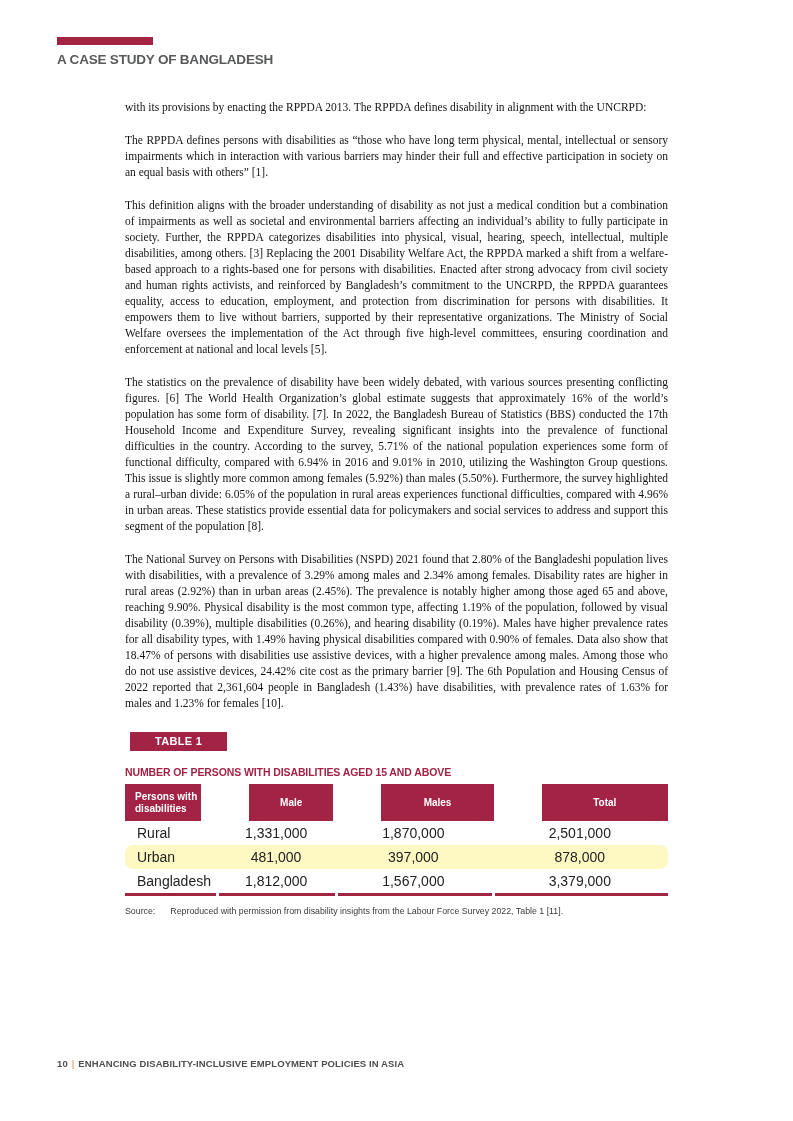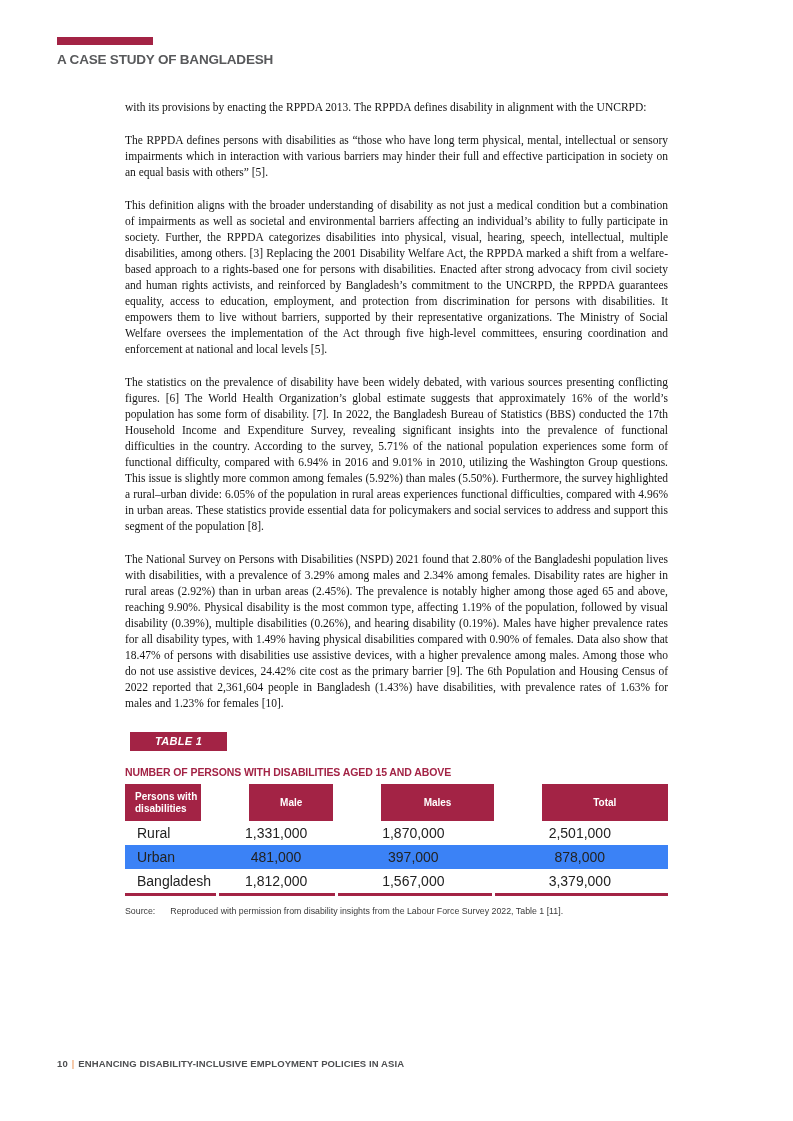--- a/index.html
+++ b/index.html
@@ -42,21 +42,20 @@
     height: 19px;
     line-height: 19px;
     text-align: center;
     background: #A32345;
     color: #ffffff;
     font-family: "Liberation Sans", sans-serif;
     font-weight: bold;
     font-size: 11px;
     letter-spacing: 0.3px;
     margin: 4px 0 0 5px;
-    font-style: italic;
   }
 
   .table-title {
     font-family: "Liberation Sans", sans-serif;
     font-weight: bold;
     font-size: 10.5px;
     color: #A32345;
     letter-spacing: -0.1px;
     margin: 15px 0 6px 0;
   }
@@ -93,21 +92,21 @@
   .t-row {
     display: grid;
     grid-template-columns: 93fr 119fr 158fr 178fr;
     height: 24px;
     align-items: center;
     font-family: "Liberation Sans", sans-serif;
     font-size: 14px;
     color: #222222;
     background: #ffffff;
   }
-  .t-row.pink { background: #3b82f6; }
+  .t-row.pink { background: #fef9c3; border-radius: 8px; }
   .td-label { padding-left: 12px; }
   .td-num { text-align: center; }
 
   .t-bottom {
     display: grid;
     grid-template-columns: 93fr 119fr 158fr 178fr;
     column-gap: 3px;
   }
   .t-bottom .seg { height: 3px; background: #A32345; }
 
@@ -138,21 +137,21 @@
 
 <div class="page">
 
   <header class="page-header">
     <div class="kicker-bar"></div>
     <div class="kicker">A CASE STUDY OF BANGLADESH</div>
   </header>
 
   <main class="content">
     <p class="para">with its provisions by enacting the RPPDA 2013. The RPPDA defines disability in alignment with the UNCRPD:</p>
-    <p class="para">The RPPDA defines persons with disabilities as “those who have long term physical, mental, intellectual or sensory impairments which in interaction with various barriers may hinder their full and effective participation in society on an equal basis with others” [5].</p>
+    <p class="para">The RPPDA defines persons with disabilities as “those who have long term physical, mental, intellectual or sensory impairments which in interaction with various barriers may hinder their full and effective participation in society on an equal basis with others” [1].</p>
     <p class="para">This definition aligns with the broader understanding of disability as not just a medical condition but a combination of impairments as well as societal and environmental barriers affecting an individual’s ability to fully participate in society. Further, the RPPDA categorizes disabilities into physical, visual, hearing, speech, intellectual, multiple disabilities, among others. [3] Replacing the 2001 Disability Welfare Act, the RPPDA marked a shift from a welfare-based approach to a rights-based one for persons with disabilities. Enacted after strong advocacy from civil society and human rights activists, and reinforced by Bangladesh’s commitment to the UNCRPD, the RPPDA guarantees equality, access to education, employment, and protection from discrimination for persons with disabilities. It empowers them to live without barriers, supported by their representative organizations. The Ministry of Social Welfare oversees the implementation of the Act through five high-level committees, ensuring coordination and enforcement at national and local levels [5].</p>
     <p class="para">The statistics on the prevalence of disability have been widely debated, with various sources presenting conflicting figures. [6] The World Health Organization’s global estimate suggests that approximately 16% of the world’s population has some form of disability. [7]. In 2022, the Bangladesh Bureau of Statistics (BBS) conducted the 17th Household Income and Expenditure Survey, revealing significant insights into the prevalence of functional difficulties in the country. According to the survey, 5.71% of the national population experiences some form of functional difficulty, compared with 6.94% in 2016 and 9.01% in 2010, utilizing the Washington Group questions. This issue is slightly more common among females (5.92%) than males (5.50%). Furthermore, the survey highlighted a rural–urban divide: 6.05% of the population in rural areas experiences functional difficulties, compared with 4.96% in urban areas. These statistics provide essential data for policymakers and social services to address and support this segment of the population [8].</p>
     <p class="para">The National Survey on Persons with Disabilities (NSPD) 2021 found that 2.80% of the Bangladeshi population lives with disabilities, with a prevalence of 3.29% among males and 2.34% among females. Disability rates are higher in rural areas (2.92%) than in urban areas (2.45%). The prevalence is notably higher among those aged 65 and above, reaching 9.90%. Physical disability is the most common type, affecting 1.19% of the population, followed by visual disability (0.39%), multiple disabilities (0.26%), and hearing disability (0.19%). Males have higher prevalence rates for all disability types, with 1.49% having physical disabilities compared with 0.90% of females. Data also show that 18.47% of persons with disabilities use assistive devices, with a higher prevalence among males. Among those who do not use assistive devices, 24.42% cite cost as the primary barrier [9]. The 6th Population and Housing Census of 2022 reported that 2,361,604 people in Bangladesh (1.43%) have disabilities, with prevalence rates of 1.63% for males and 1.23% for females [10].</p>
 
     <div class="table-badge">TABLE 1</div>
 
     <h2 class="table-title">NUMBER OF PERSONS WITH DISABILITIES AGED 15 AND ABOVE</h2>
 
     <div class="data-table">
       <div class="t-header">

